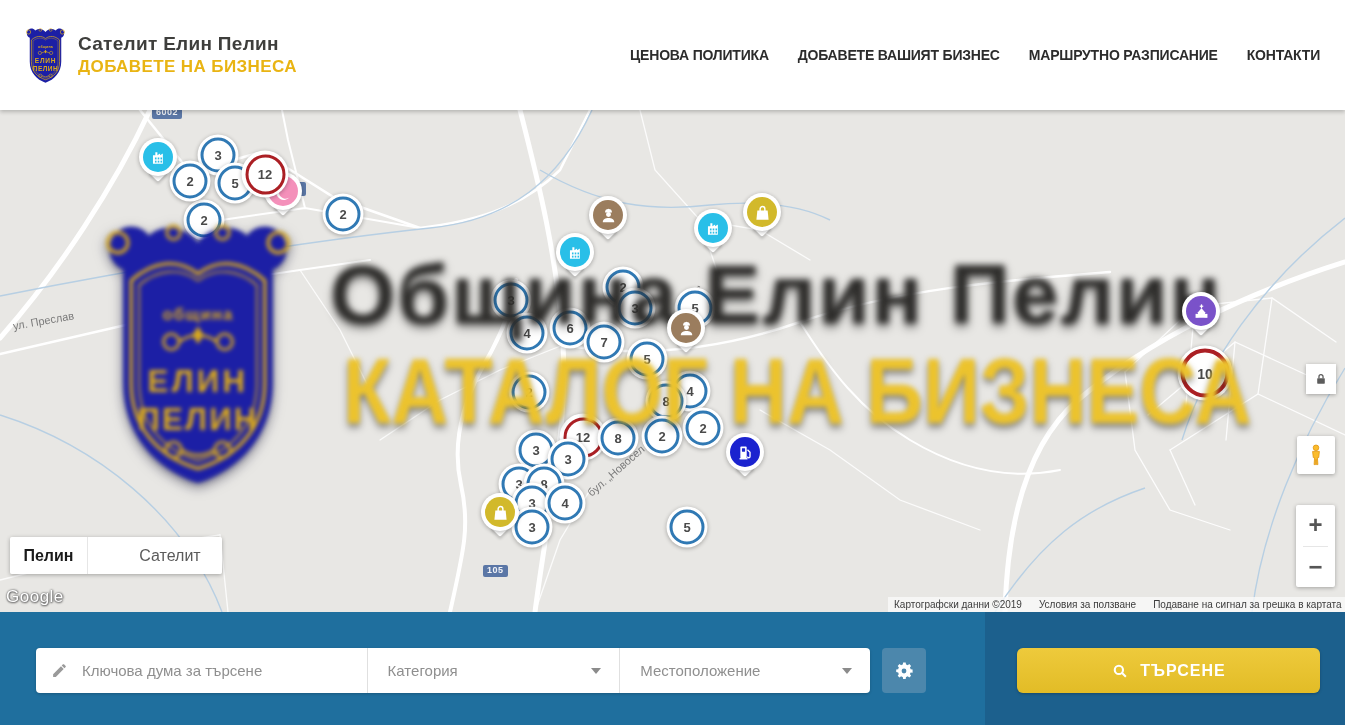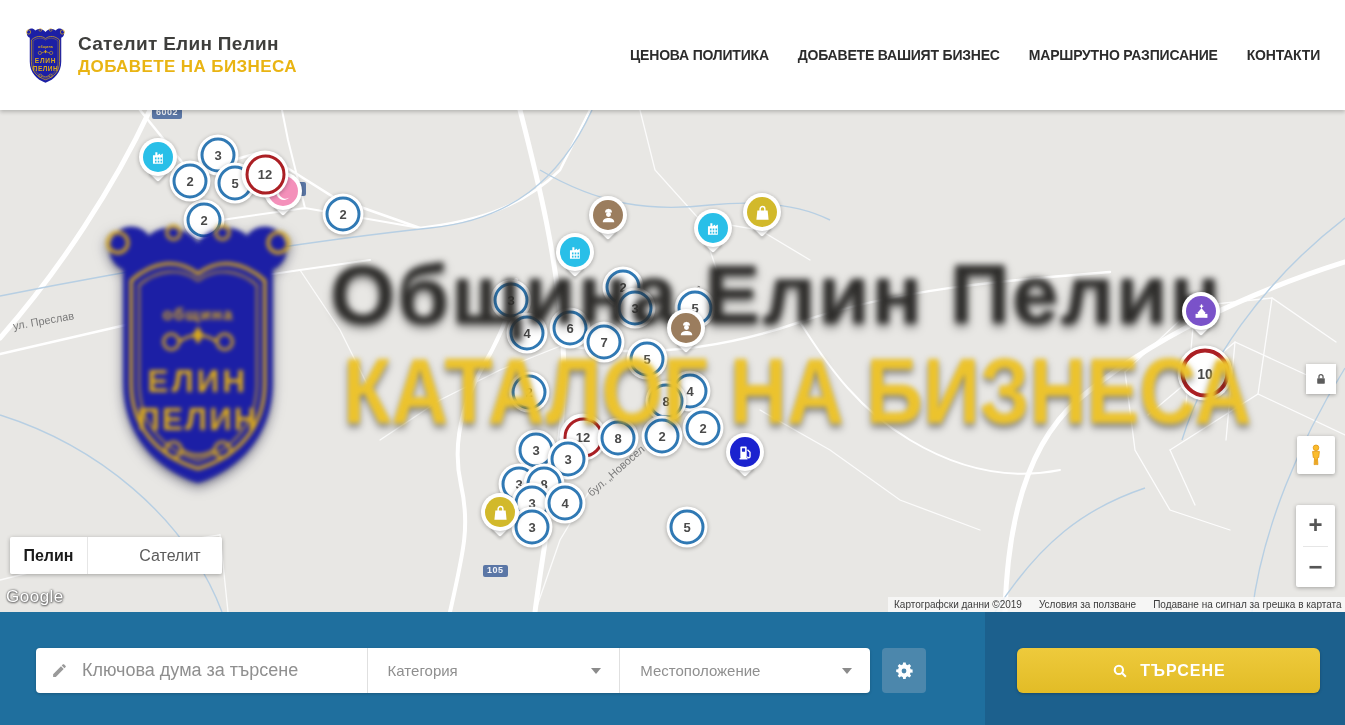--- a/index.html
+++ b/index.html
@@ -84,21 +84,21 @@
     font-weight:bold;color:#565656;cursor:pointer;}
   .ctl-zoom .zdiv{height:1px;background:#e6e6e6;margin:0 7px;}
 
   
   .search-bar{position:absolute;top:612px;left:0;width:1345px;height:113px;background:var(--bar-blue);z-index:25;}
   .search-bar .right-zone{position:absolute;left:985px;top:0;width:360px;height:113px;background:var(--bar-blue-dark);}
   .search-group{position:absolute;left:36px;top:36px;width:834px;height:45px;background:#fff;border-radius:4px;
     display:flex;box-shadow:0 1px 3px rgba(0,0,0,.2);}
   .sg-keyword{width:322px;display:flex;align-items:center;padding-left:15px;gap:12px;}
   .sg-keyword svg{width:17px;height:17px;flex:0 0 auto;}
-  .sg-keyword input{border:none;outline:none;font-family:"Liberation Sans",sans-serif;font-size:18px;
+  .sg-keyword input{border:none;outline:none;font-family:"Liberation Sans",sans-serif;font-size:15px;
     color:#444;width:250px;background:transparent;}
   .sg-keyword input::placeholder{color:#8f8f8f;opacity:1;}
   .sg-dd{display:flex;align-items:center;justify-content:space-between;padding:0 18px 0 20px;
     border-left:1px solid #e0e0e0;color:#8f8f8f;font-size:15px;cursor:pointer;}
   .sg-category{width:257px;box-sizing:border-box;}
   .sg-location{width:255px;box-sizing:border-box;text-align:right;}
   .caret{width:0;height:0;border-left:5px solid transparent;border-right:5px solid transparent;
     border-top:6px solid #8b8b8b;}
   .gear-btn{position:absolute;left:882px;top:36px;width:44px;height:45px;background:#4c87ac;border-radius:4px;
     display:flex;align-items:center;justify-content:center;cursor:pointer;}

